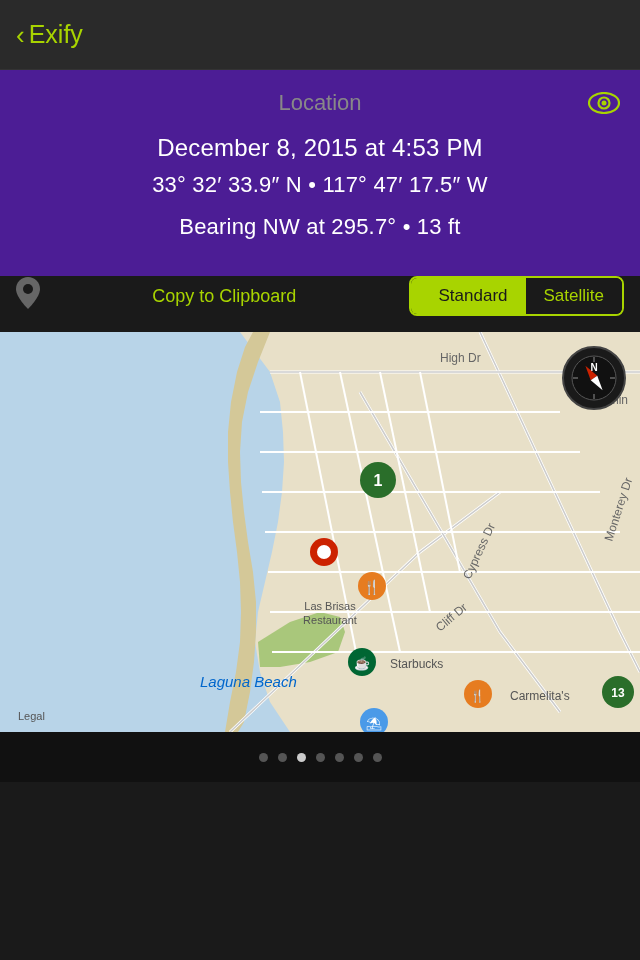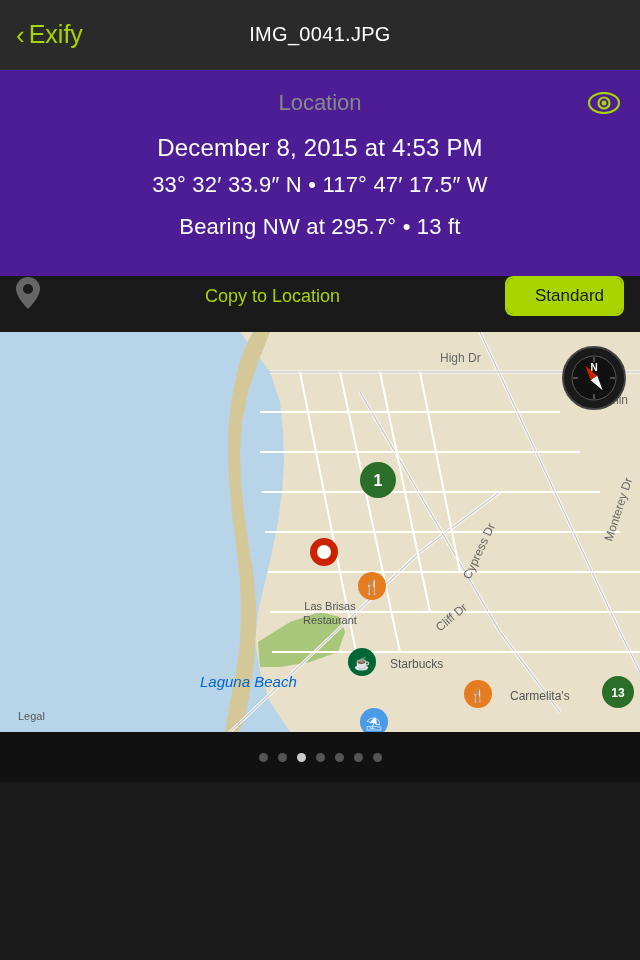--- a/index.html
+++ b/index.html
@@ -199,21 +199,20 @@
     }
   </style>
 </head>
 <body>
 
 <div class="header">
   <div class="back-btn">
     <span class="back-chevron">‹</span>
     <span class="back-label">Exify</span>
   </div>
-  <span class="header-title">IMG_0041.JPG</span>
 </div>
 
 <div class="info-section">
   <div class="section-title">Location</div>
   <div class="eye-icon">
     <svg width="32" height="22" viewBox="0 0 32 22" fill="none">
       <ellipse cx="16" cy="11" rx="15" ry="10" stroke="#a8d400" stroke-width="2.2" fill="none"></ellipse>
       <circle cx="16" cy="11" r="5.5" stroke="#a8d400" stroke-width="2.2" fill="none"></circle>
       <circle cx="16" cy="11" r="2.5" fill="#a8d400"></circle>
     </svg>
@@ -223,23 +222,24 @@
   <div class="bearing">Bearing NW at 295.7° • 13 ft</div>
 </div>
 
 <div class="controls-bar">
   <span class="pin-icon">
     <svg width="24" height="32" viewBox="0 0 24 32" fill="none">
       <path d="M12 0C5.4 0 0 5.4 0 12c0 8.4 12 20 12 20s12-11.6 12-20C24 5.4 18.6 0 12 0z" fill="#666"></path>
       <circle cx="12" cy="12" r="5" fill="#1a1a1a"></circle>
     </svg>
   </span>
-  <button class="copy-btn">Copy to Location</button>
+  <button class="copy-btn">Copy to Clipboard</button>
   <div class="map-toggle">
     <button class="toggle-btn active">Standard</button>
+    <button class="toggle-btn inactive">Satellite</button>
   </div>
 </div>
 
 <div class="map-container">
   <svg class="map-svg" viewBox="0 0 640 400" xmlns="http://www.w3.org/2000/svg">
 
     <rect x="0" y="0" width="640" height="400" fill="#b8d4e8"></rect>
 
     <path d="M 240 0 L 640 0 L 640 400 L 290 400 L 270 370 L 260 340 L 255 310 L 258 280 L 265 250 L 272 220 L 278 190 L 282 160 L 284 130 L 283 100 L 280 70 L 270 40 L 255 20 Z" fill="#e8e0c8"></path>
 

